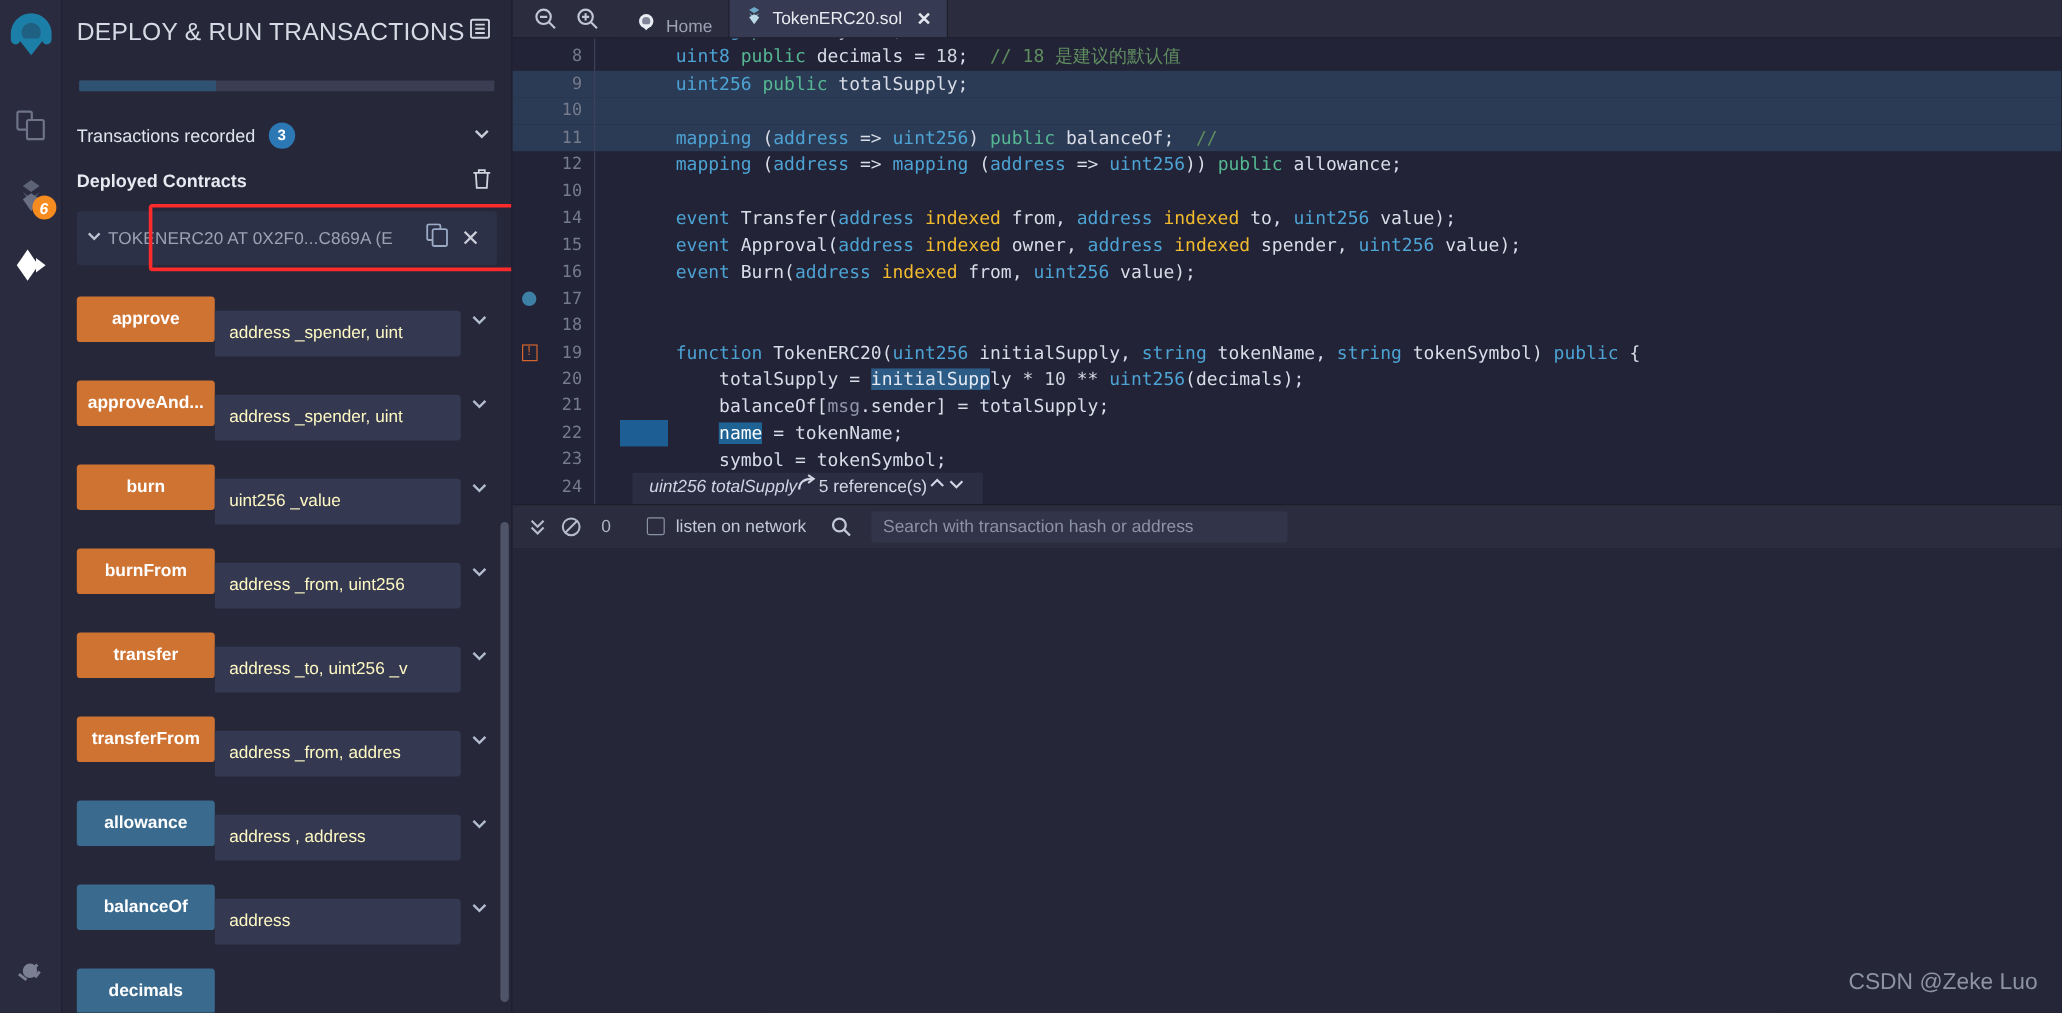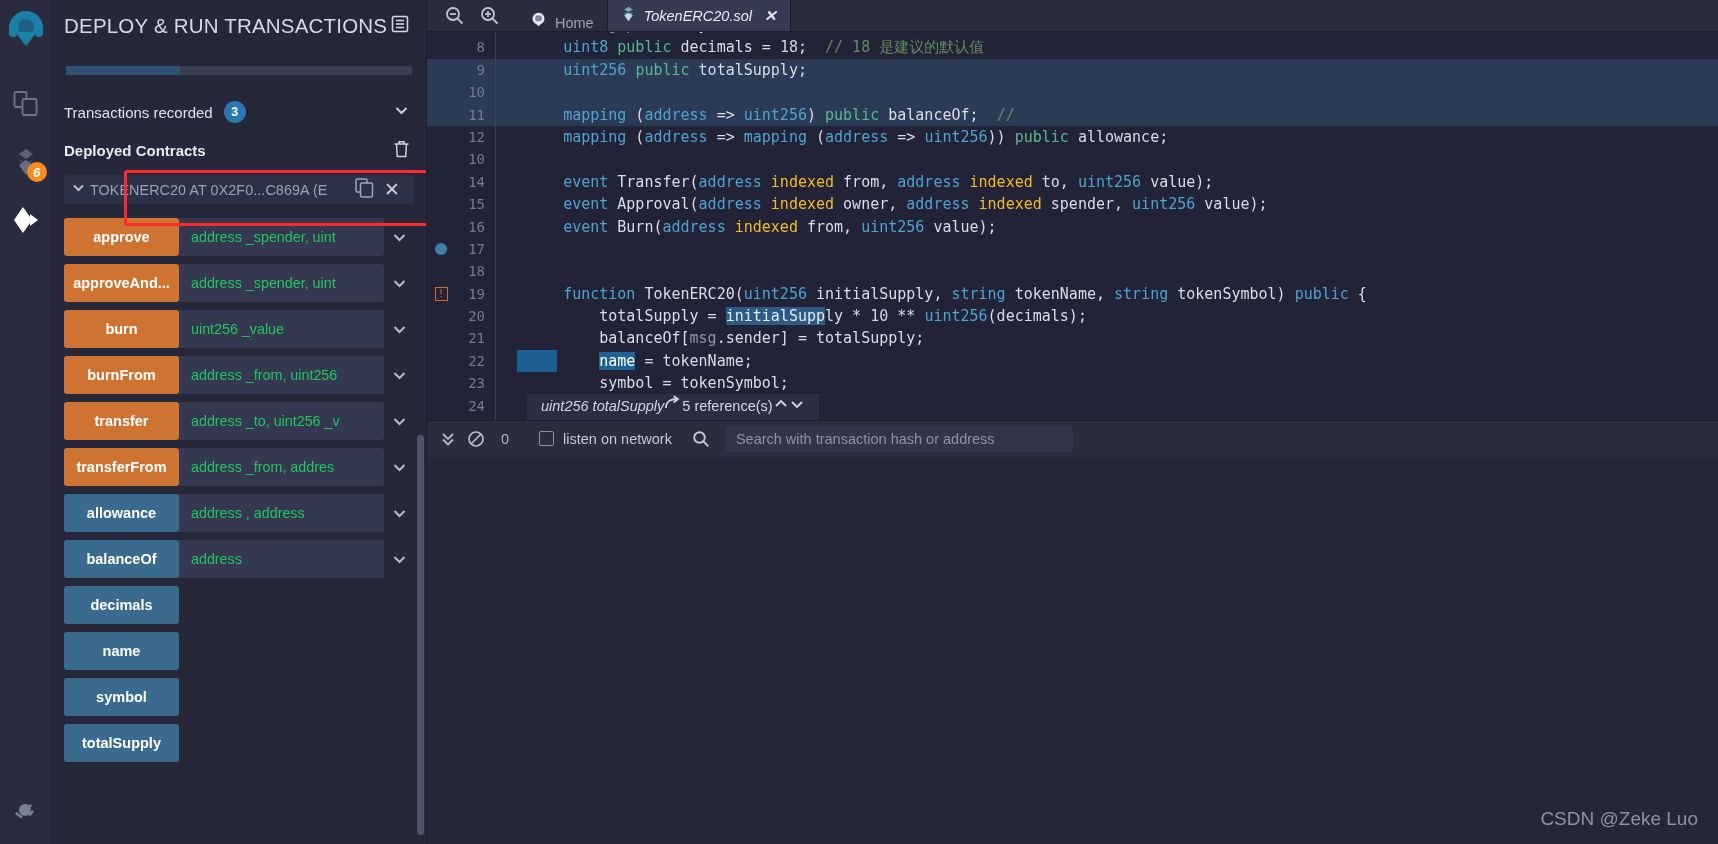--- a/index.html
+++ b/index.html
@@ -115,21 +115,21 @@
     border: 3px solid #fd2b2b;
     border-radius: 3px;
     pointer-events: none;
     z-index: 30;
   }
   .instance {
     margin: 6px 12px 0 12px;
     display: flex; align-items: center;
     background: #2d3147;
     border-radius: 3px;
-    height: 29px;
+    height: 45px;
     padding: 0 6px 0 2px;
   }
   .instance .caret { color: #b9c0cf; width: 24px; text-align: center; }
   .instance .title {
     flex: 1;
     color: #9aa3b4;
     font-size: 14.3px;
     white-space: nowrap;
     overflow: hidden;
     letter-spacing: .1px;
@@ -154,28 +154,28 @@
     white-space: nowrap;
   }
   .fn-btn.orange { background: #cf7332; }
   .fn-btn.blue   { background: #3a6a8e; }
   .fn-input {
     flex: 1;
     height: 38px;
     background: #343850;
     border: none;
     border-radius: 0 3px 3px 0;
-    color: #22c55e;
+    color: #fef9c3;
     font-size: 14.3px;
     padding: 0 12px;
     font-family: "Liberation Sans", sans-serif;
     outline: none;
     overflow: hidden;
     white-space: nowrap;
-    display: flex; align-items: center;
+    display: flex; align-items: center; margin-top: 24px;
   }
   .fn-caret {
     width: 30px; min-width: 30px;
     display: flex; align-items: center; justify-content: center;
     color: #b3bccd;
     cursor: pointer;
   }
   .fn-caret.ghost { visibility: hidden; }
   .fn-input.empty { background: transparent; }
 
@@ -202,21 +202,21 @@
   .tab {
     display: flex; align-items: center;
     padding: 0 13px;
     gap: 8px;
     color: #9aa2b2;
     font-size: 14.5px;
     cursor: pointer;
     border-right: 1px solid #1d1e2c;
   }
   .tab.home { background: #2b2c3e; align-items: flex-end; }
-  .tab.active { background: #363a52; color: #e8ebf1; font-style: italic; }
+  .tab.active { background: #363a52; color: #e8ebf1; }
   .tab .tab-close { color: #e2e6ee; font-size: 15px; font-weight: bold; margin-left: 4px; }
 
   .code-area {
     flex: 1;
     position: relative;
     background: #222336;
     overflow: hidden;
     font-family: "DejaVu Sans Mono", monospace;
     font-size: 15px;
     line-height: 22.4px;

